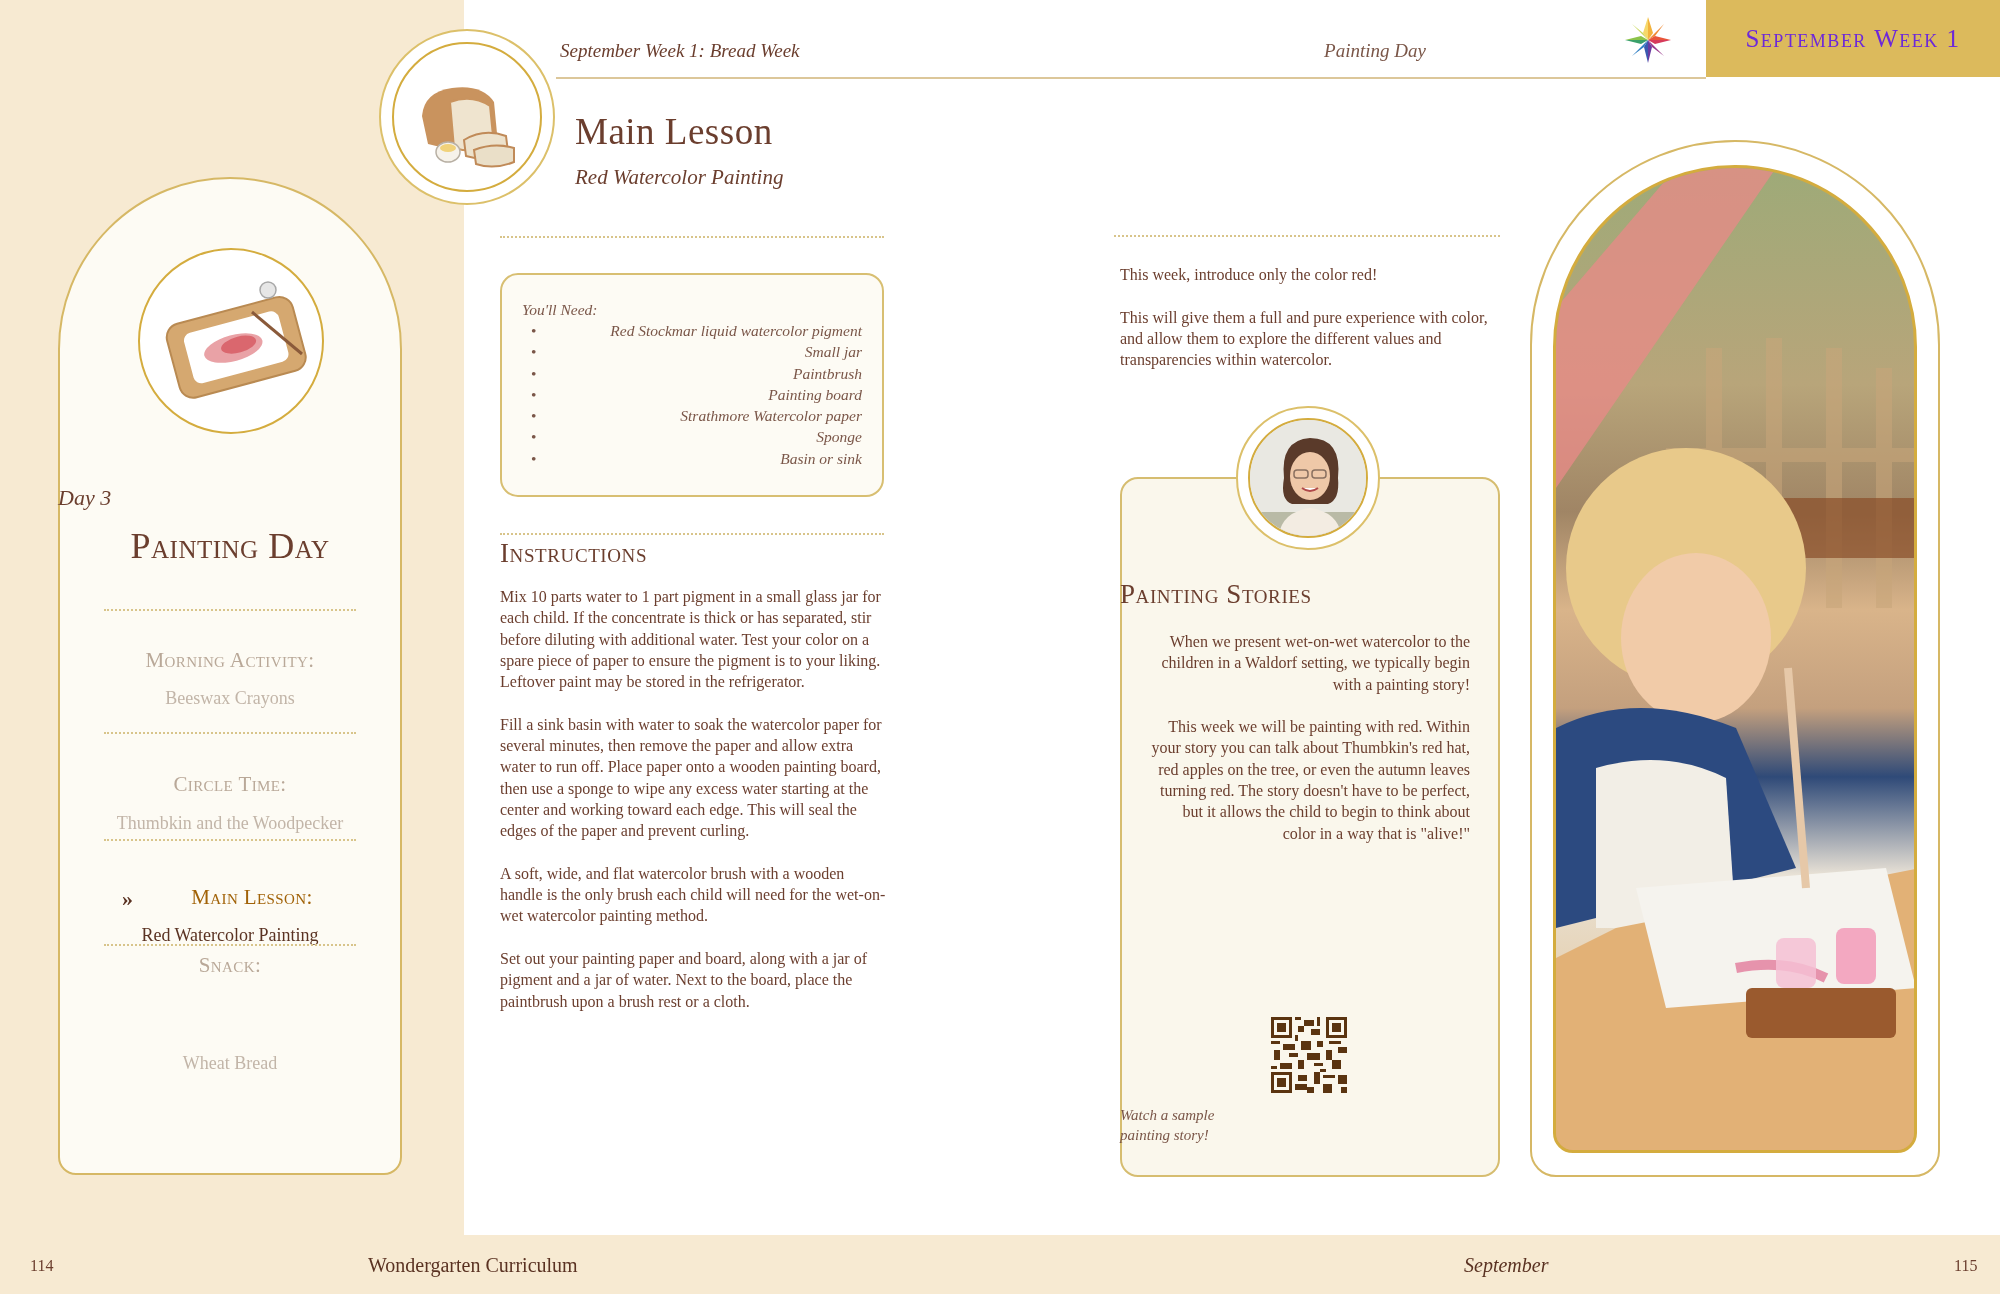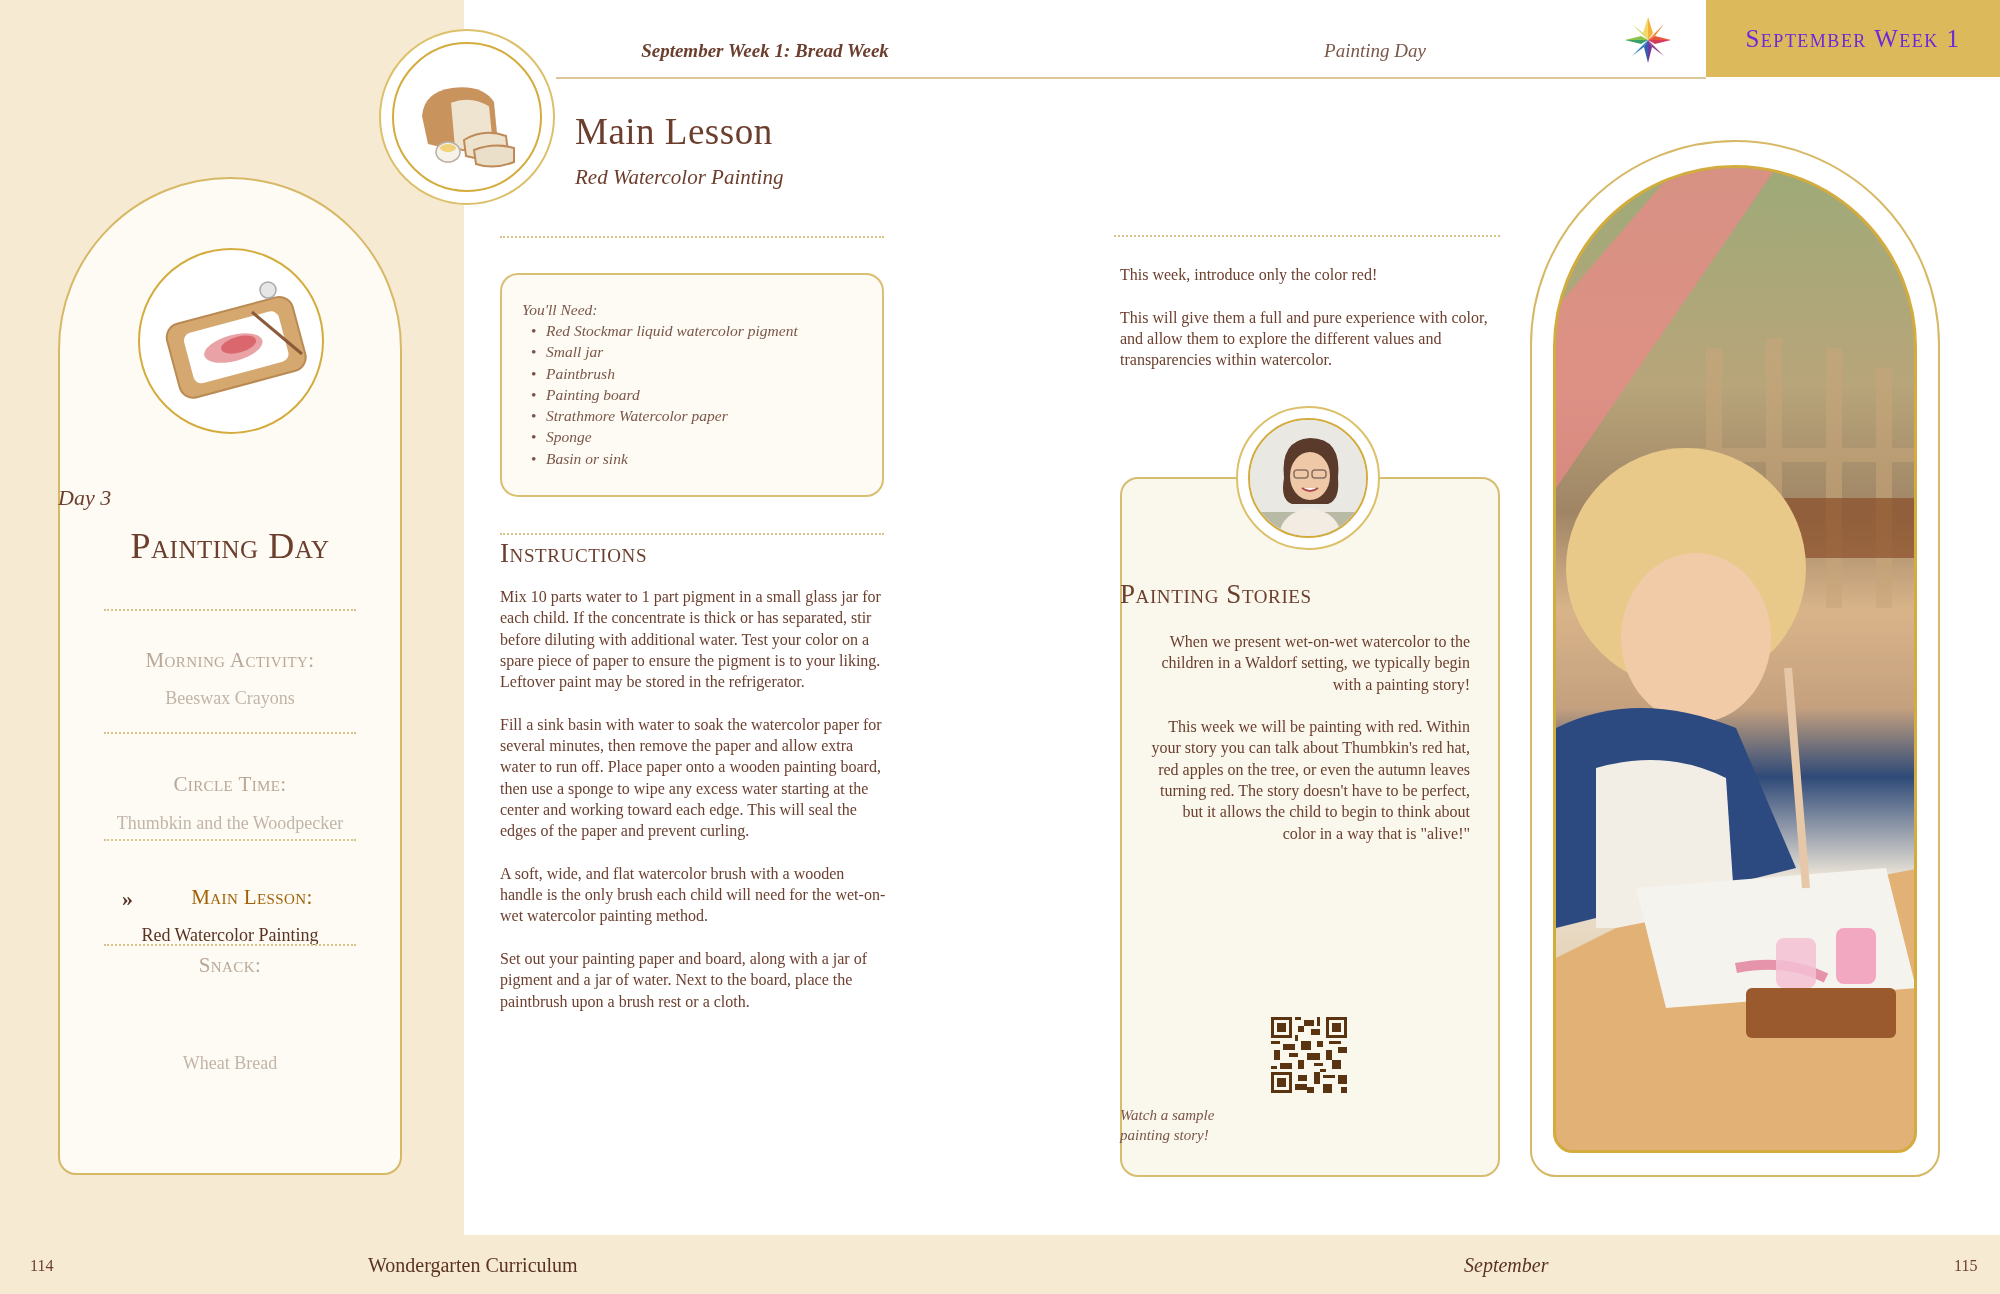--- a/index.html
+++ b/index.html
@@ -11,21 +11,21 @@
     color: #6b3e2e;
   }
   .abs { position: absolute; }
 
   
   #left-bg { left: 0; top: 0; width: 464px; height: 1294px; background: #f7ead2; }
   #footer-bg { left: 0; top: 1235px; width: 2000px; height: 59px; background: #f7ead2; }
 
   
   #header-line { left: 556px; top: 77px; width: 1150px; height: 2px; background: #dcc79a; }
-  #header-left { left: 560px; top: 40px; width: 410px; text-align: center; font-style: italic; font-size: 19px; color: #6b3e2e; font-weight: bold; }
+  #header-left { left: 560px; top: 40px; width: 410px; text-align: left; font-style: italic; font-size: 19px; color: #6b3e2e; }
   #header-right { left: 1230px; top: 40px; width: 290px; text-align: center; font-style: italic; font-size: 19px; color: #7a5648; }
   #star { left: 1624px; top: 16px; width: 48px; height: 48px; }
   #week-band { left: 1706px; top: 0; width: 294px; height: 77px; background: #dcba5c; color: #6d28d9;
     display: flex; align-items: center; justify-content: center;
     font-variant: small-caps; font-size: 25px; letter-spacing: 1.5px; }
 
   
   #bread-outer { left: 379px; top: 29px; width: 176px; height: 176px; border-radius: 50%; background: #fff; border: 2px solid #dcc06a; }
   #bread-inner { left: 392px; top: 42px; width: 150px; height: 150px; border-radius: 50%; border: 2px solid #d4ac3e; background: #fff; overflow: hidden; }
 
@@ -46,21 +46,21 @@
   .sched-label { width: 344px; left: 58px; text-align: center; font-variant: small-caps; font-size: 21px; color: #b9a898; letter-spacing: 0.4px; }
   .sched-value { width: 344px; left: 58px; text-align: center; font-size: 18px; color: #c2b5a8; }
   .sched-label.active { color: #a16207; }
   .sched-value.active { color: #5a3222; }
   #active-chevron { left: 122px; top: 886px; font-size: 22px; font-weight: bold; color: #5a3222; letter-spacing: -3px; }
 
   
   #materials-box { left: 500px; top: 273px; width: 384px; height: 224px; border: 2px solid #d8bf72;
     border-radius: 18px; background: #fdfbf4; padding: 24px 20px; }
   #materials-heading { font-style: italic; font-size: 15.5px; color: #7a5648; line-height: 21px; }
-  #materials-list { list-style: none; padding-left: 24px; }
+  #materials-list { list-style: none; padding-left: 24px; text-align: right; }
   #materials-list li { font-style: italic; font-size: 15.5px; color: #7a5648; line-height: 21.3px; position: relative; }
   #materials-list li::before { content: "•"; position: absolute; left: -15px; font-style: normal; color: #7a5648; }
 
   
   #instructions-title { left: 500px; top: 538px; font-variant: small-caps; font-size: 27px; color: #6b3e2e; letter-spacing: 0.6px; }
   #instructions-body { left: 500px; top: 586px; width: 390px; }
   .para { font-size: 16px; line-height: 21.3px; color: #6b3e2e; margin-bottom: 21.3px; }
 
   
   #intro { left: 1120px; top: 264px; width: 390px; }

